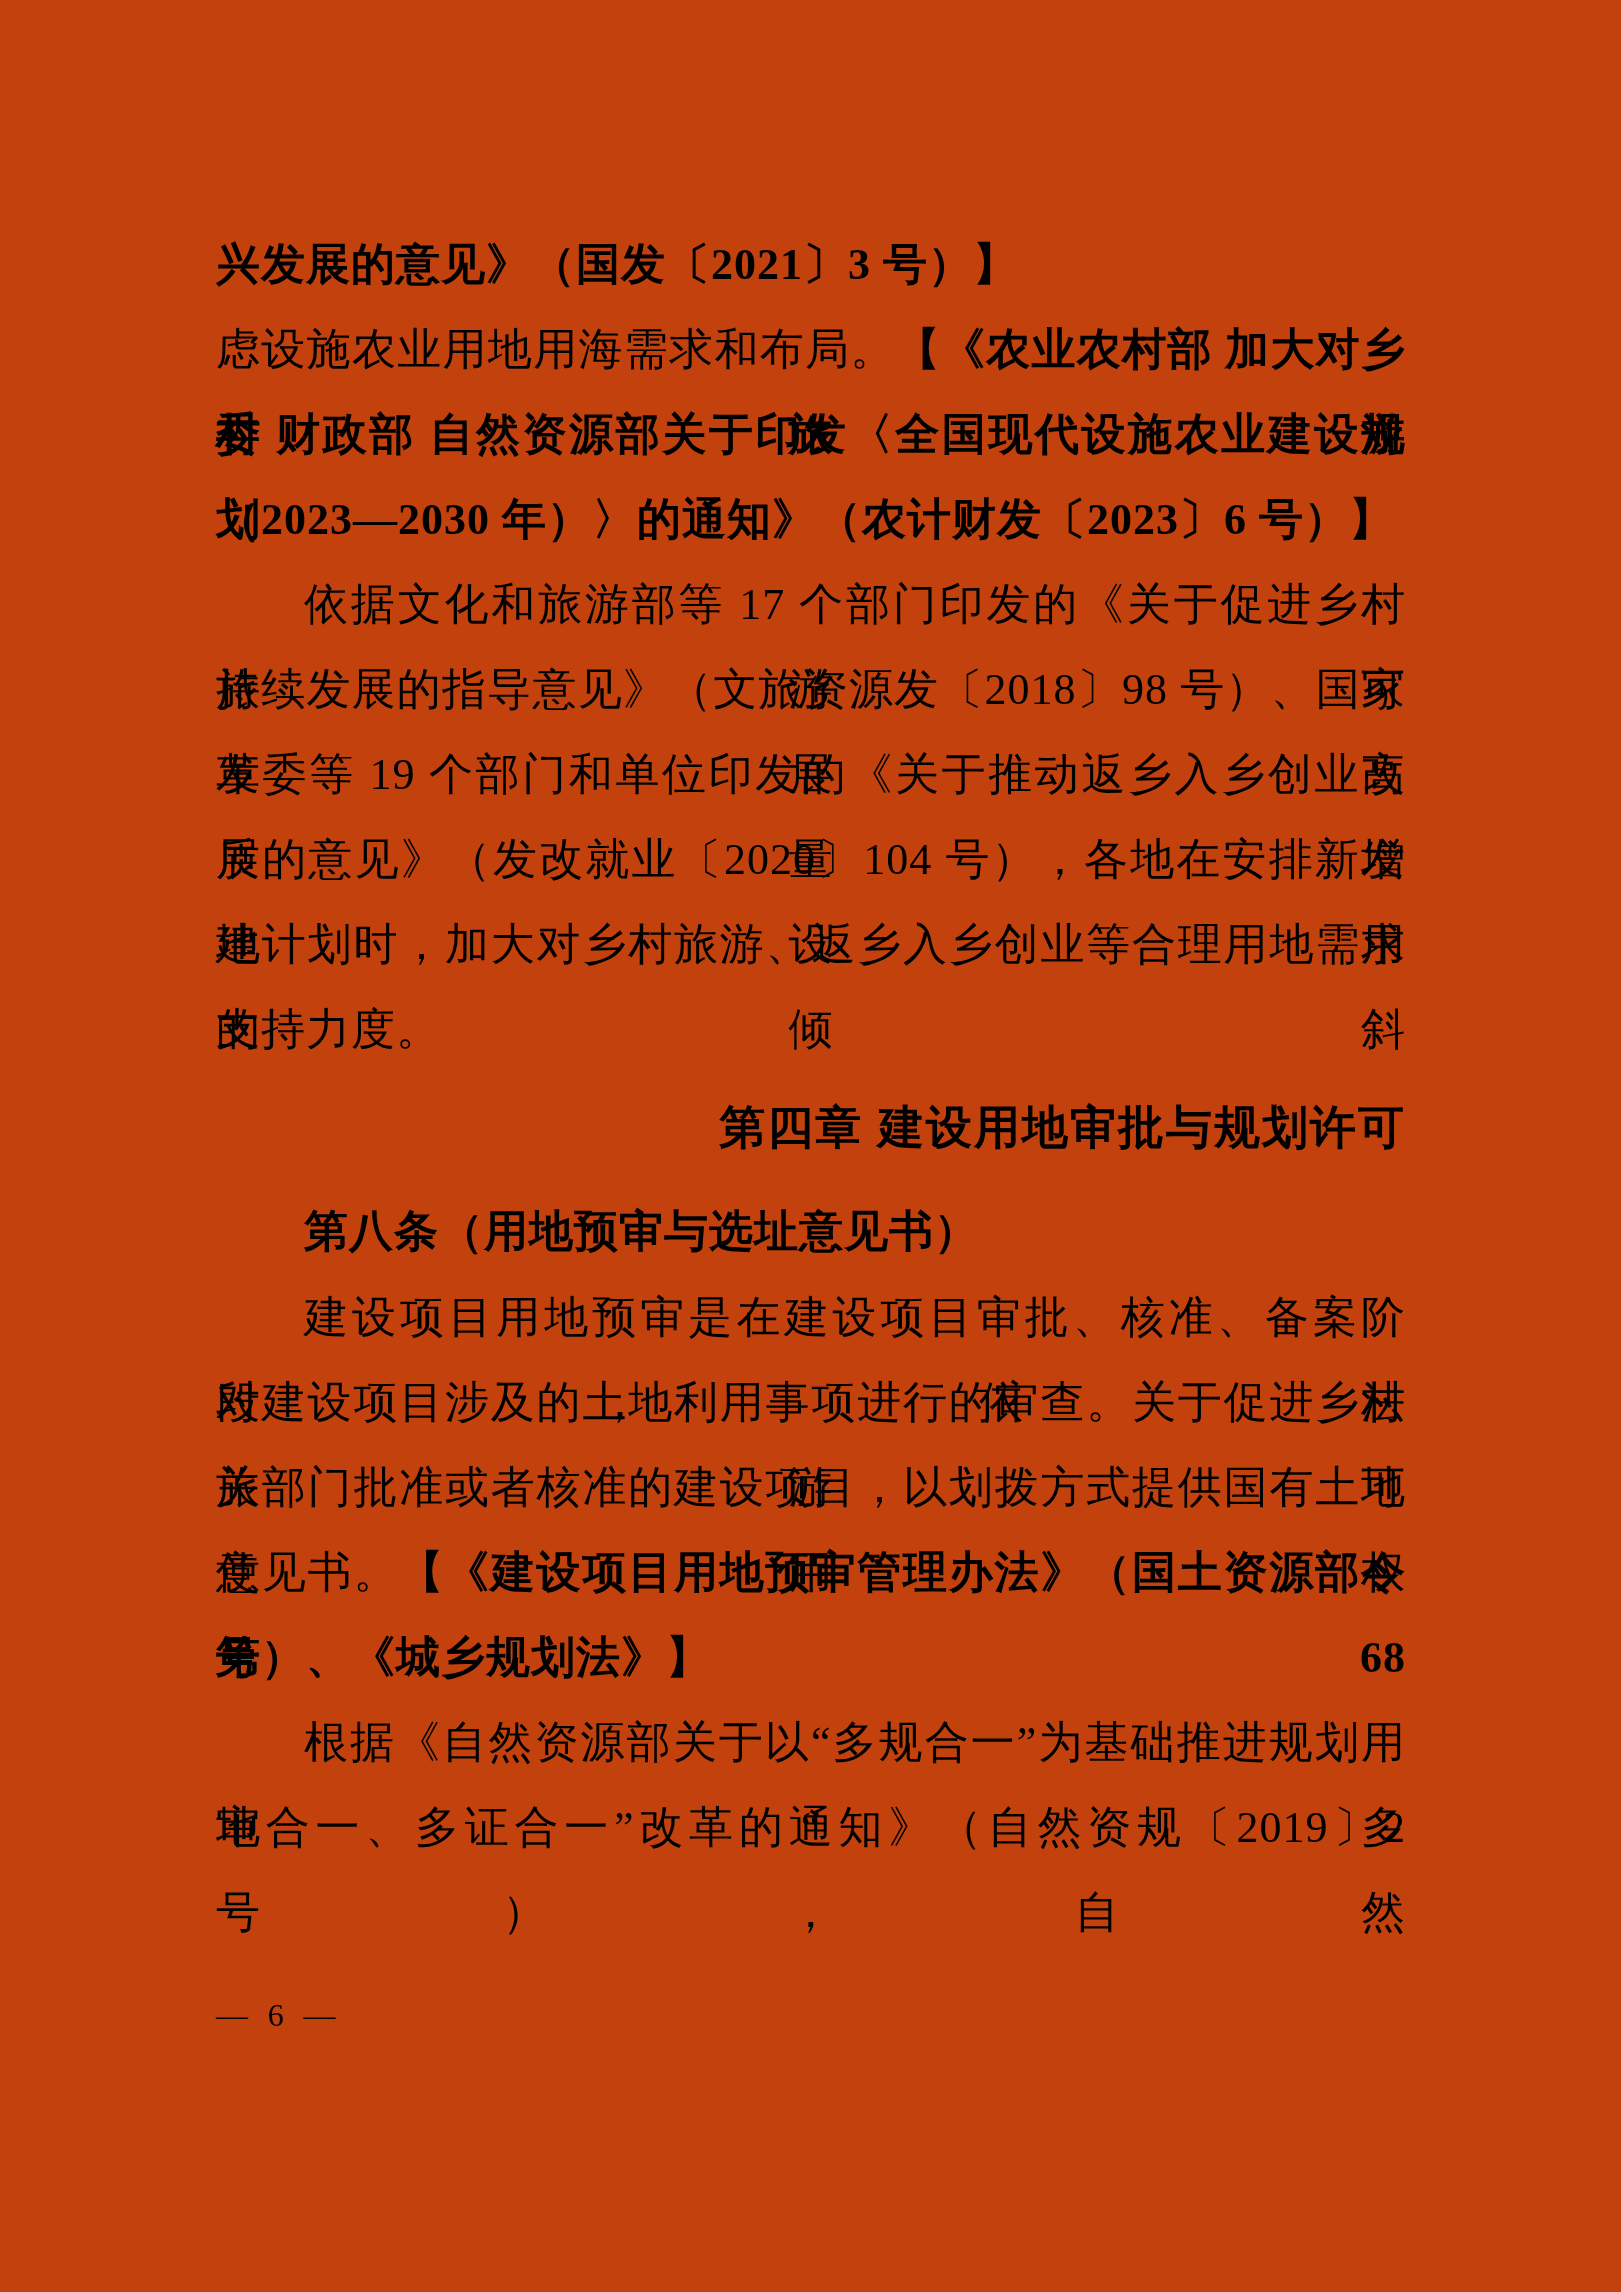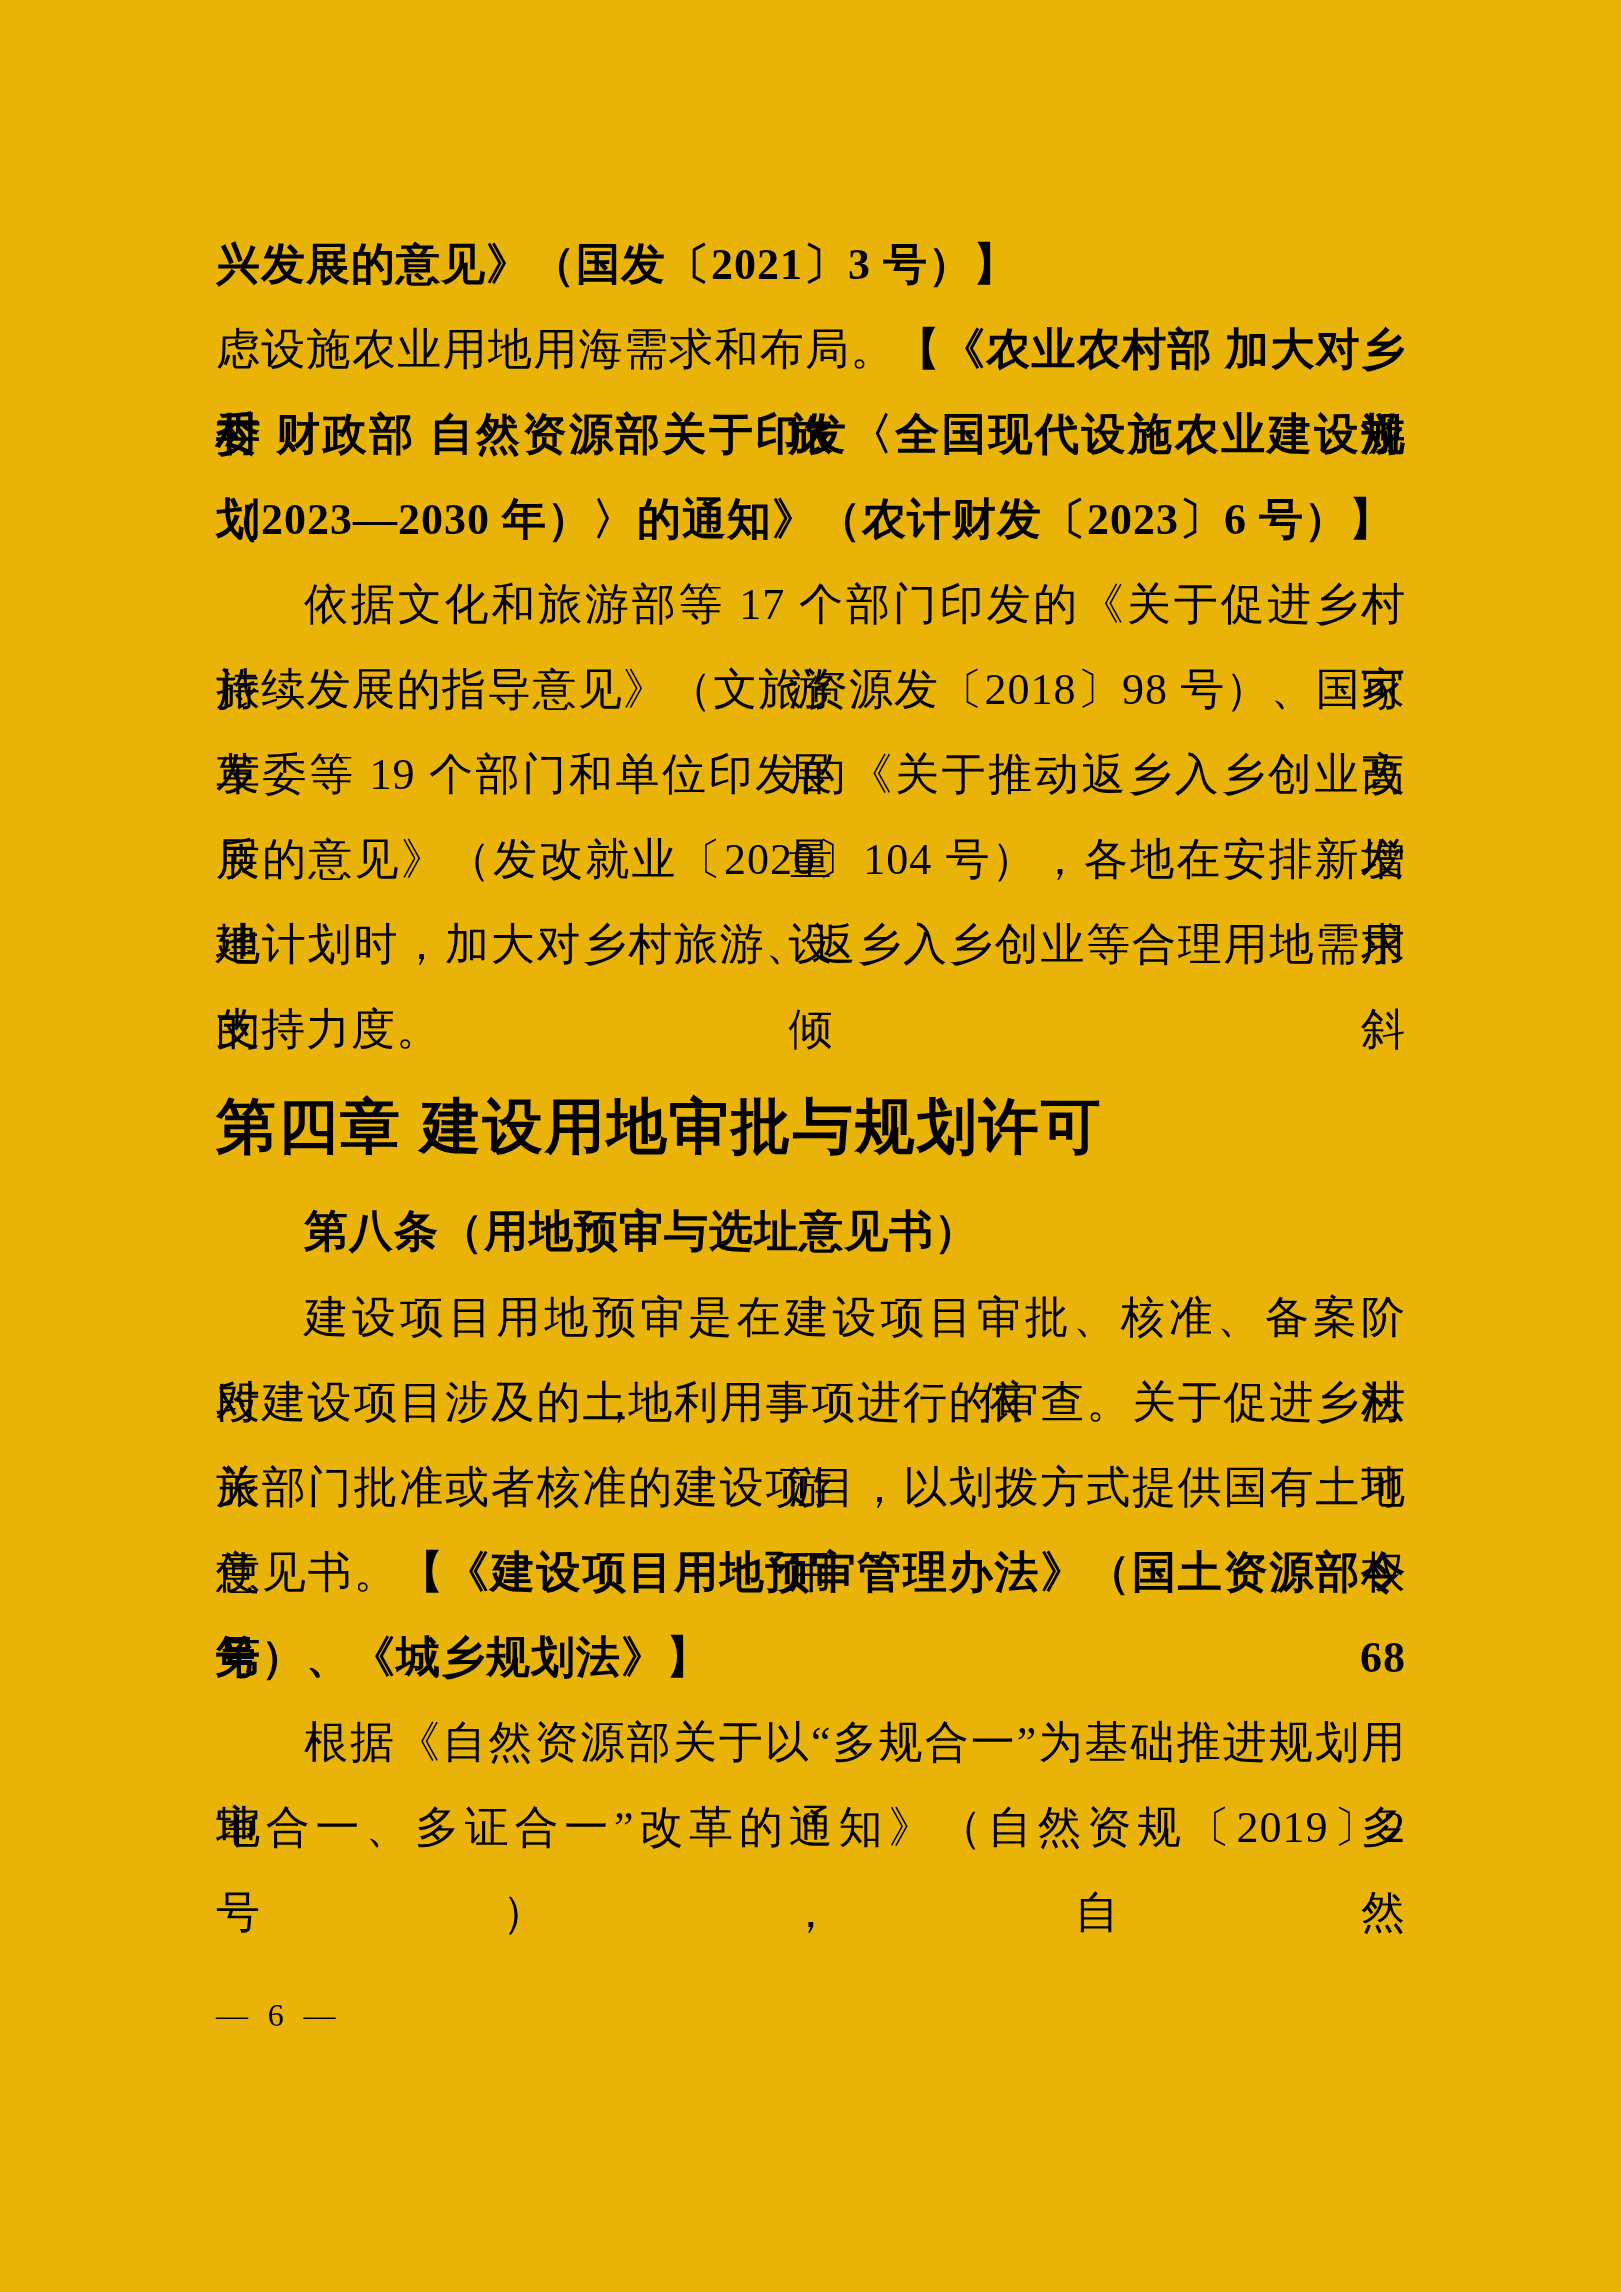--- a/index.html
+++ b/index.html
@@ -4,21 +4,21 @@
 <style>
   html, body {
     margin: 0;
     padding: 0;
     background: #ffffff;
   }
   .page {
     position: relative;
     width: 1621px;
     height: 2293px;
-    background: #eab308;
+    background: #c2410c;
     color: #000000;
     font-family: "Liberation Serif", "DejaVu Serif", serif;
     overflow: hidden;
   }
   .text-block {
     position: absolute;
     left: 216px;
     top: 222px;
     width: 1190px;
   }
@@ -36,22 +36,22 @@
   .line.indent {
     text-indent: 88px;
   }
   .bold {
     font-weight: bold;
   }
   .chapter-heading {
     height: 94px;
     line-height: 94px;
     margin-top: 7.8px;
-    text-align: left;
-    font-size: 60px;
+    text-align: right;
+    font-size: 46px;
     font-weight: bold;
     font-family: "Liberation Sans", "DejaVu Sans", sans-serif;
     letter-spacing: 2px;
   }
   .section-heading {
     height: 88px;
     line-height: 88px;
     margin-top: 13.7px;
     font-size: 44px;
     font-weight: bold;

